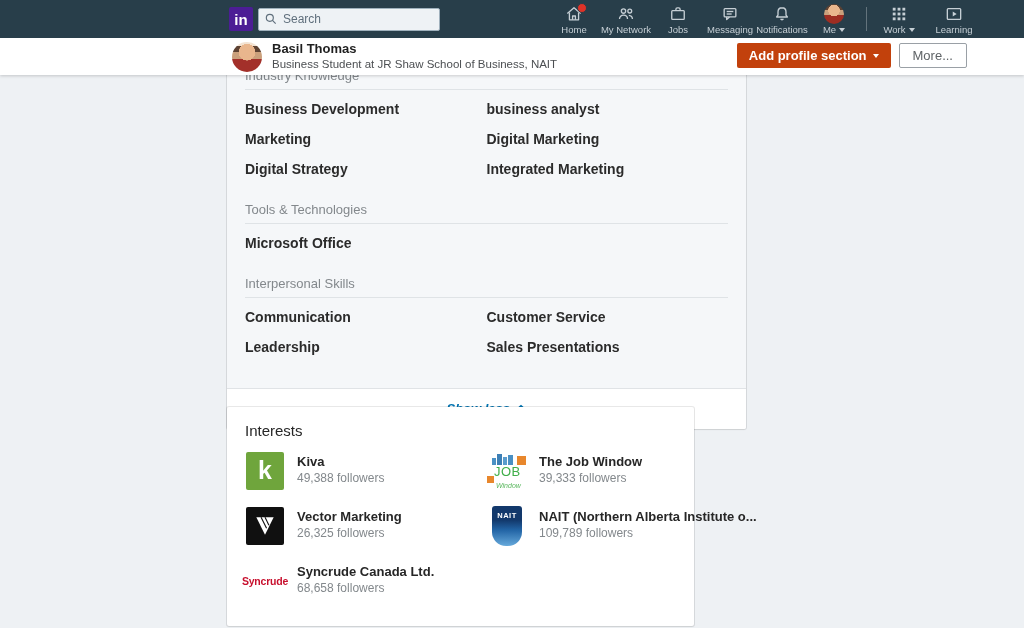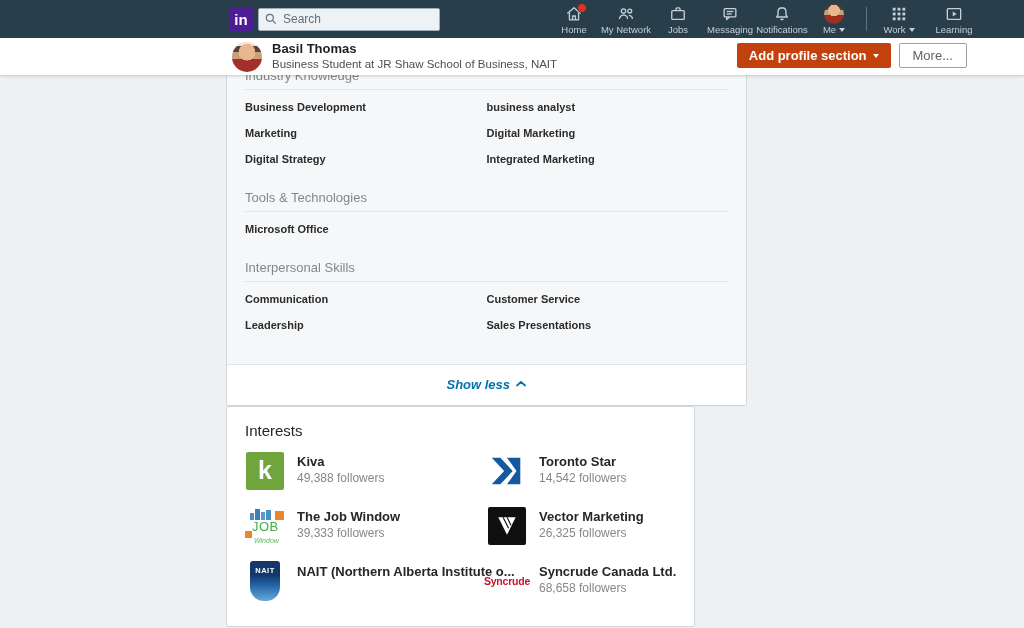--- a/index.html
+++ b/index.html
@@ -89,21 +89,21 @@
     background:#f5f7f9; border-radius:2px;
     box-shadow:0 0 0 1px rgba(0,0,0,.09), 0 1px 2px rgba(0,0,0,.05);
     padding:0 18px;
   }
   .section-label {
     font-size:13px; color:#83888c; margin-top:10px; padding-bottom:6px;
     border-bottom:1px solid #dfe3e6;
   }
   .skill-section:first-child .section-label { margin-top:6px; }
   .skill-grid { display:grid; grid-template-columns:1fr 1fr; padding:4px 0 8px; }
-  .skill-item { font-size:11px; font-weight:700; color:#2b2b2b; padding:7px 0; }
+  .skill-item { font-size:14px; font-weight:700; color:#2b2b2b; padding:7px 0; }
   .show-less-bar {
     margin:18px -18px 0; border-top:1px solid #e0e3e6; background:#fff;
     text-align:center; padding:10px 0 12px; border-radius:0 0 2px 2px; cursor:pointer;
   }
   .show-less-bar span { color:#0073b1; font-size:13px; font-weight:700;font-style:italic; }
 
   
   .interests-card {
     position:absolute; left:227px; top:407px; width:467px; z-index:1;
     background:#fff; border-radius:2px;
@@ -304,32 +304,20 @@
     <div class="interest-item">
       <div class="logo-box">
           <div class="kiva-logo">k</div>
         </div>
       <div class="interest-text">
         <div class="interest-name">Kiva</div>
         <div class="interest-followers">49,388 followers</div>
       </div>
     </div>
 
-    <div class="interest-item">
-      <div class="logo-box">
-        <svg width="38" height="38" viewBox="0 0 40 40">
-          <polygon points="4,6 13,6 26,20 13,34 4,34 17,20" fill="#14599f"></polygon>
-          <polygon points="20,6 34,6 34,34 20,34 30,20" fill="#14599f"></polygon>
-        </svg>
-      </div>
-      <div class="interest-text">
-        <div class="interest-name">Toronto Star</div>
-        <div class="interest-followers">14,542 followers</div>
-      </div>
-    </div>
 
     <div class="interest-item">
       <div class="logo-box">
         <div class="jobwindow-logo">
           <svg class="jw-sky" width="26" height="12" viewBox="0 0 26 12">
             <rect x="1" y="5" width="4" height="7" fill="#4a90c4"></rect>
               <rect x="6" y="1" width="5" height="11" fill="#3d7fb5"></rect>
             <rect x="12" y="4" width="4" height="8" fill="#5a9ccd"></rect>
               <rect x="17" y="2" width="5" height="10" fill="#4a90c4"></rect>
           </svg>
@@ -360,20 +348,21 @@
         <div class="interest-followers">26,325 followers</div>
       </div>
     </div>
 
     <div class="interest-item">
       <div class="logo-box">
         <div class="nait-logo">NAIT</div>
       </div>
       <div class="interest-text">
         <div class="interest-name">NAIT (Northern Alberta Institute o...</div>
+        <div class="interest-followers">109,789 followers</div>
       </div>
     </div>
 
     <div class="interest-item">
       <div class="logo-box">
         <div class="syncrude-logo">Syncrude</div>
       </div>
       <div class="interest-text">
         <div class="interest-name">Syncrude Canada Ltd.</div>
         <div class="interest-followers">68,658 followers</div>

